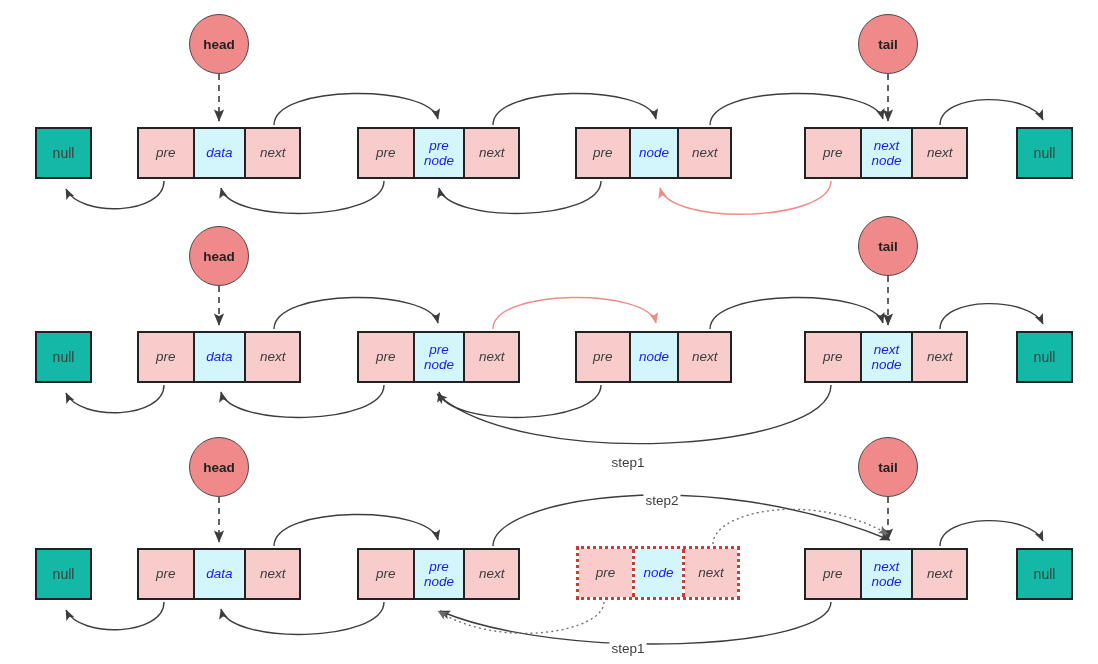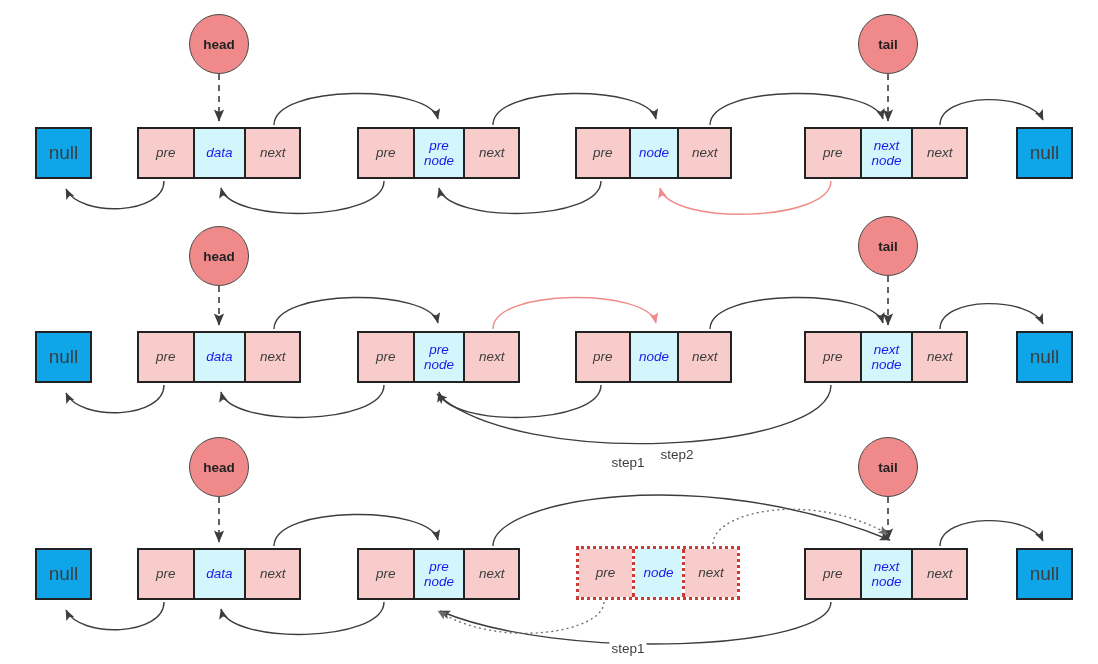--- a/index.html
+++ b/index.html
@@ -7,22 +7,22 @@
   #stage{position:relative;width:1098px;height:664px;background:#fff;}
   #wires{position:absolute;left:0;top:0;width:1098px;height:664px;}
   .node{position:absolute;display:flex;border:2px solid #222;box-sizing:border-box;}
   .node.dotted{border:3px dotted #cc3a33;}
   .cell{display:flex;align-items:center;justify-content:center;text-align:center;
         font-size:13.5px;color:#3d3d3d;box-sizing:border-box;line-height:1.12;font-style:italic;}
   .cell.pre,.cell.next{background:#f7ccca;}
   .cell.data{background:#d2f6fb;color:#1a1aee;border-left:2px solid #222;border-right:2px solid #222;}
   .node.dotted .cell.data{border-left:3px dotted #cc3a33;border-right:3px dotted #cc3a33;color:#1a1aee;}
   .node.dotted .cell{background-clip:padding-box;}
-  .nullbox{position:absolute;background:#0ea5e9;border:2px solid #222;box-sizing:border-box;
-           display:flex;align-items:center;justify-content:center;font-size:19px;color:#3d3d3d;}
+  .nullbox{position:absolute;background:#14b8a6;border:2px solid #222;box-sizing:border-box;
+           display:flex;align-items:center;justify-content:center;font-size:14px;color:#3d3d3d;}
   .circle{position:absolute;border-radius:50%;background:#f08a8a;border:1.6px solid #4a4a4a;
           display:flex;align-items:center;justify-content:center;font-size:13.5px;
           font-weight:bold;color:#222;box-sizing:border-box;}
   .steplabel{position:absolute;font-size:13.5px;color:#3d3d3d;background:#fff;
              padding:0 2px;transform:translate(-50%,-50%);white-space:nowrap;}
 </style>
 </head>
 <body>
 
 <div id="stage">
@@ -167,17 +167,17 @@
         <div class="cell next" style="width: 54px; flex: 1 1 54px;">next</div>
       </div>
       <div class="node" style="left: 804px; top: 548px; width: 164px; height: 52px;">
         <div class="cell pre" style="width: 55px; flex: 1 1 55px;">pre</div>
         <div class="cell data" style="width: 55px; flex: 1 1 55px;">next<br>node</div>
         <div class="cell next" style="width: 54px; flex: 1 1 54px;">next</div>
       </div>
       <div class="circle" style="left: 189px; top: 437px; width: 60px; height: 60px;">head</div>
       <div class="circle" style="left: 858px; top: 437px; width: 60px; height: 60px;">tail</div>
       <div class="steplabel" style="left: 628px; top: 462px;">step1</div>
-      <div class="steplabel" style="left: 662px; top: 454px; margin-left: 15px;">step2</div>
+      <div class="steplabel" style="left: 662px; top: 500px;">step2</div>
       <div class="steplabel" style="left: 628px; top: 648px;">step1</div>
     </div>
 
 </div>
 
 </body></html>

